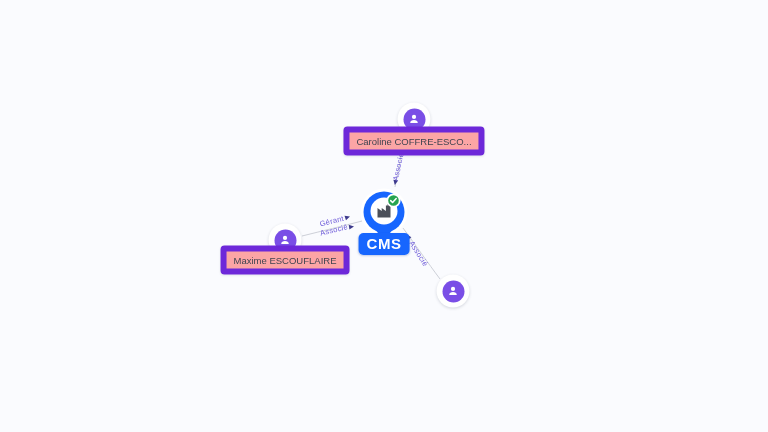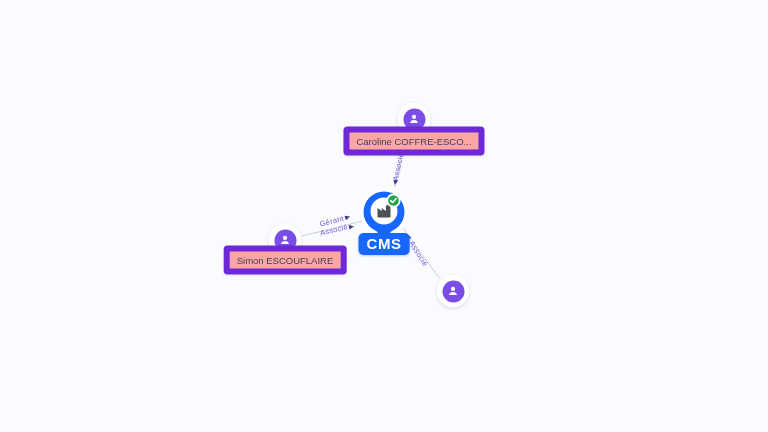--- a/index.html
+++ b/index.html
@@ -126,21 +126,21 @@
   <div class="node-pill" style="left:414px; top:141px;">Caroline COFFRE-ESCO...</div>
 
   <div class="person-node" style="left:285px; top:240px;">
     <div class="avatar-circle">
       <svg width="15" height="15" viewBox="0 0 24 24">
         <circle cx="12" cy="8.6" r="3.4" fill="#ffffff"></circle>
         <path d="M12 13.6c-3.4 0-6 1.9-6 4.2v0.6h12v-0.6c0-2.3-2.6-4.2-6-4.2z" fill="#ffffff"></path>
       </svg>
     </div>
   </div>
-  <div class="node-pill" style="left:285px; top:260px;">Simon ESCOUFLAIRE</div>
+  <div class="node-pill" style="left:285px; top:260px;">Maxime ESCOUFLAIRE</div>
 
   <div class="person-node" style="left:453px; top:291px;">
     <div class="avatar-circle">
       <svg width="15" height="15" viewBox="0 0 24 24">
         <circle cx="12" cy="8.6" r="3.4" fill="#ffffff"></circle>
         <path d="M12 13.6c-3.4 0-6 1.9-6 4.2v0.6h12v-0.6c0-2.3-2.6-4.2-6-4.2z" fill="#ffffff"></path>
       </svg>
     </div>
   </div>
 

